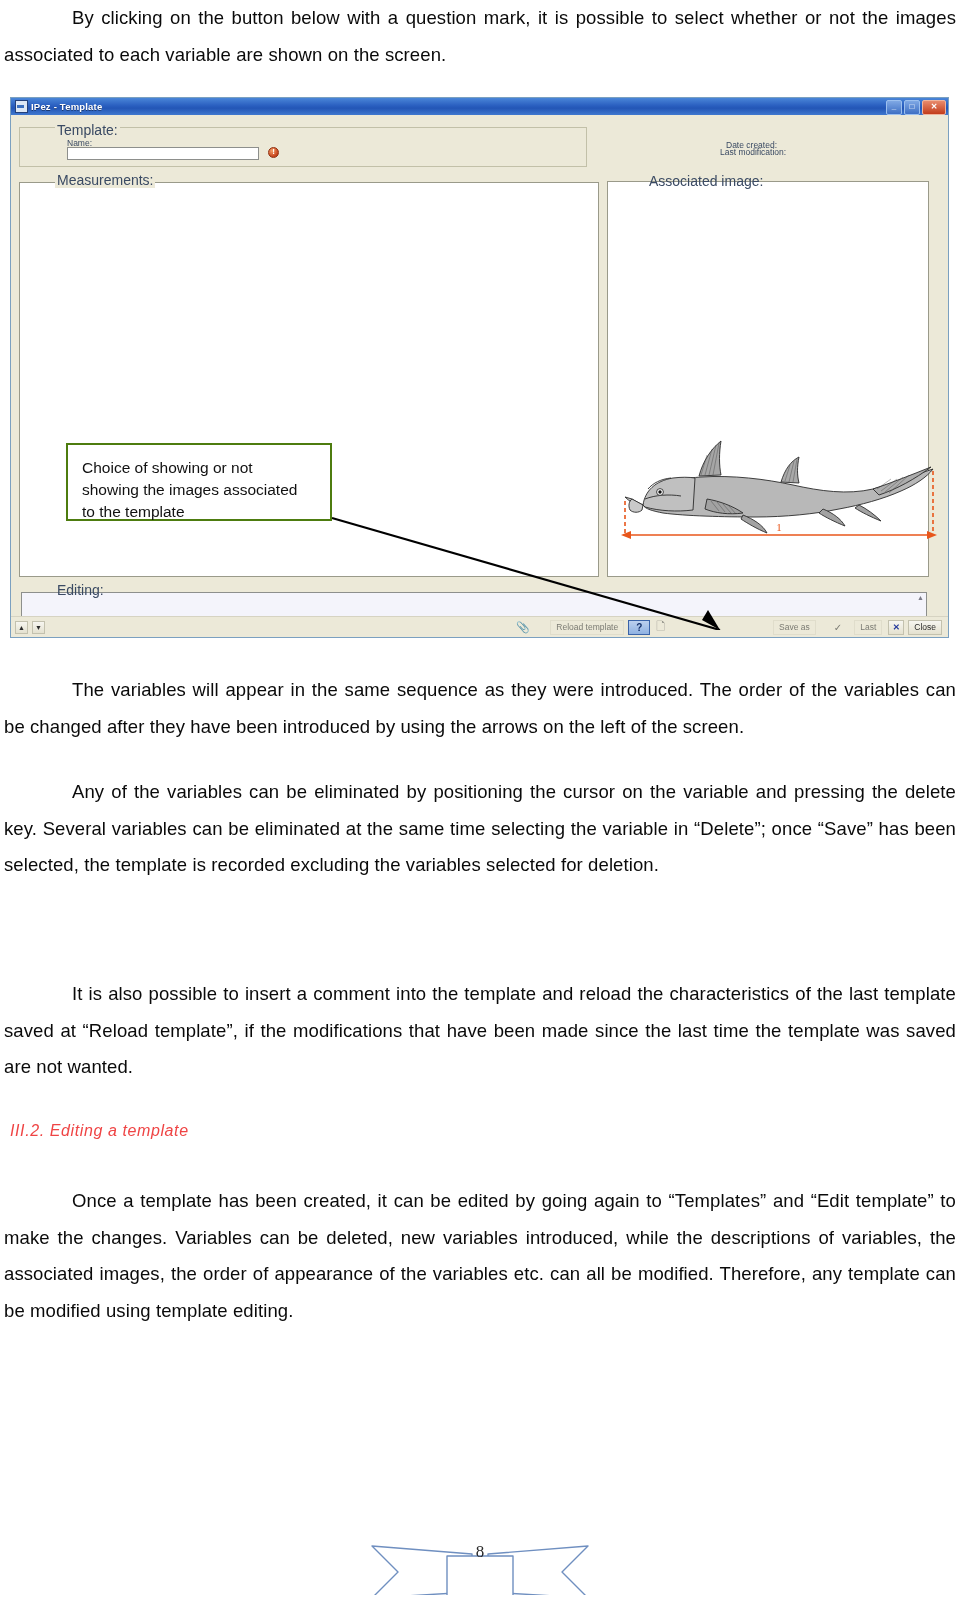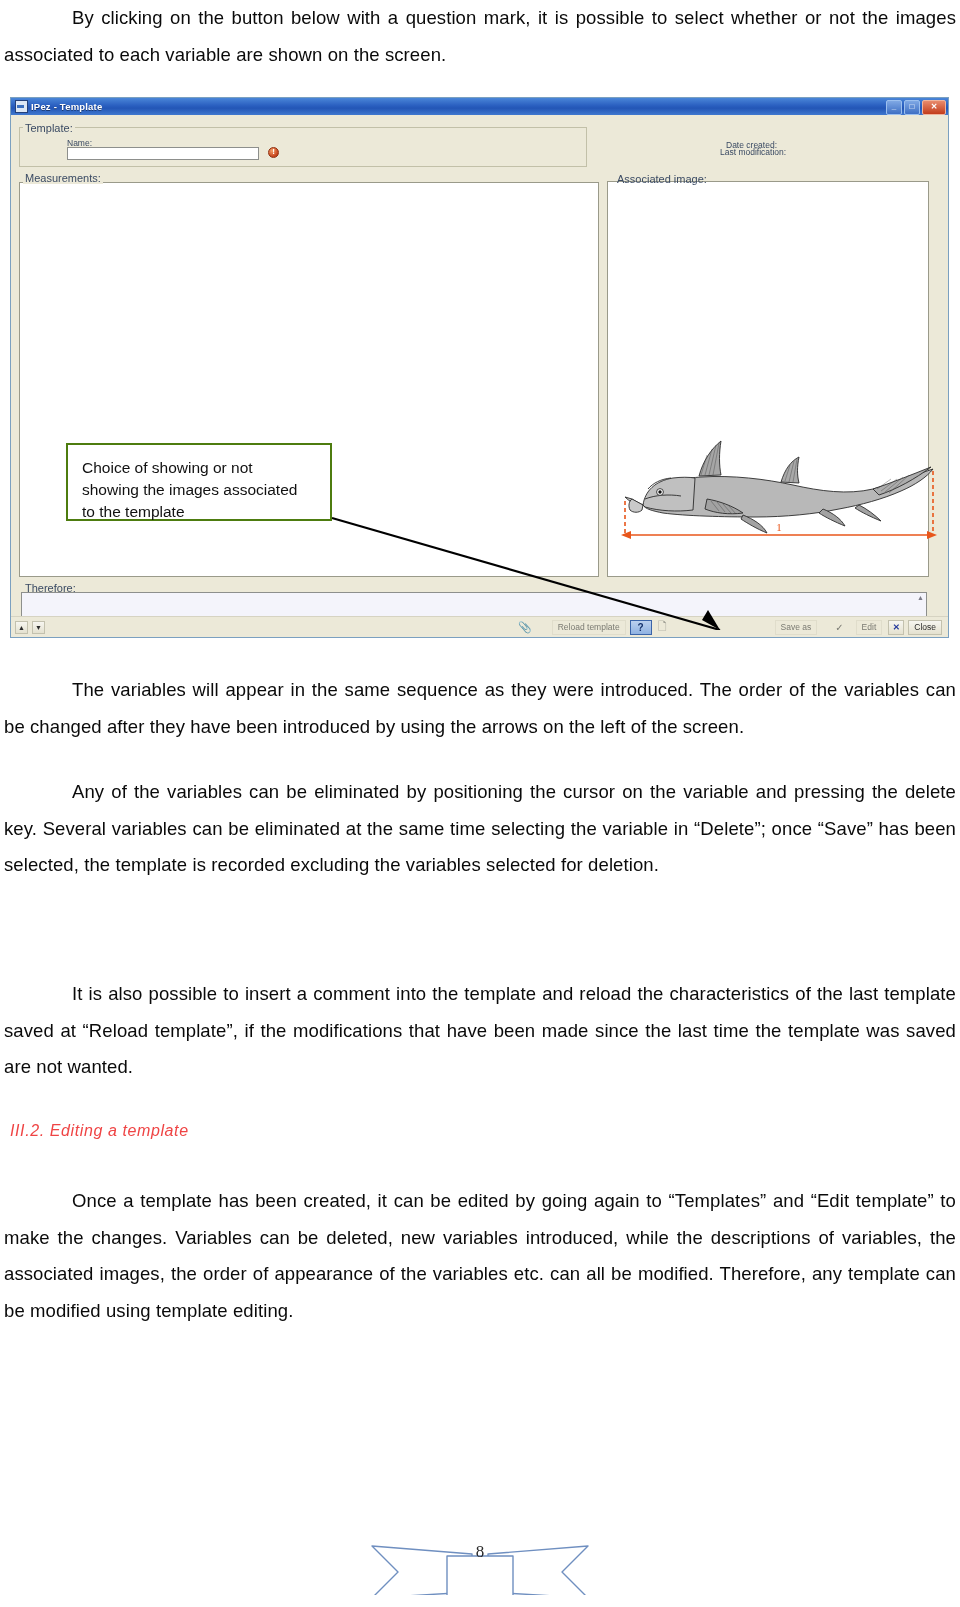--- a/index.html
+++ b/index.html
@@ -101,26 +101,27 @@
 
   .app-body {
     position: relative;
     height: calc(100% - 17px);
     background: #ece9d8;
   }
 
   
   .group-label {
     position: absolute;
-    font-size: 11px;
+    font-size: 14px;
     color: #3a4a63;
     background: #ece9d8;
     padding: 0 2px;
     z-index: 3;
     white-space: nowrap;
+    margin-left: 32px;
   }
   .group-frame {
     position: absolute;
     border: 1px solid #c2c0a8;
     box-sizing: border-box;
   }
 
   .field-label {
     position: absolute;
     font-size: 8.5px;
@@ -441,21 +442,21 @@
       <g stroke="#e8561b" stroke-width="1.6" fill="none">
         <path d="M10,74 L10,108" stroke-dasharray="4 3"></path>
         <path d="M318,44 L318,108" stroke-dasharray="4 3"></path>
         <line x1="12" y1="108" x2="316" y2="108"></line>
       </g>
       <polygon points="6,108 16,104 16,112" fill="#e8561b"></polygon>
       <polygon points="322,108 312,104 312,112" fill="#e8561b"></polygon>
       <text x="164" y="104" font-family="Liberation Serif, serif" font-size="11" fill="#e8561b" text-anchor="middle">1</text>
     </svg>
 
-    <div class="group-label" style="left:12px; top:467px; background:transparent;">Therefore:</div>
+    <div class="group-label" style="left:12px; top:467px; background:transparent;">Editing:</div>
     <div class="comments-input" style="left:10px; top:477px; width:906px; height:27px;">
       <div class="scroll-arrows">
         <span>▲</span>
         <span>▼</span>
       </div>
     </div>
 
     <div class="bottom-bar">
       <div class="arrow-btn">▲</div>
       <div class="arrow-btn">▼</div>
@@ -469,21 +470,21 @@
       <div class="tool-btn pressed small" style="width:22px; font-weight:bold; font-size:10px;">?</div>
 
       <span style="color:#8c8c84; font-size:11px; margin:0 6px 0 4px;">🗋</span>
 
       <div style="width:100px;"></div>
 
       <div class="tool-btn" style="border-color:#e0ddcb; background:#ece9d8;">Save as</div>
 
       <span style="color:#7a7a72; font-size:10px; margin:0 10px 0 16px;">✓</span>
 
-      <div class="tool-btn" style="border-color:#e0ddcb; background:#ece9d8; margin-right:4px;">Edit</div>
+      <div class="tool-btn" style="border-color:#e0ddcb; background:#ece9d8; margin-right:4px;">Last</div>
 
       <div class="tool-btn small" style="width:16px; color:#22379c; font-weight:bold;">✕</div>
 
       <div class="tool-btn" style="color:#2b2b2b; margin-right:6px;">Close</div>
     </div>
 
   </div>
 </div>
 
 <svg id="callout-leader">

